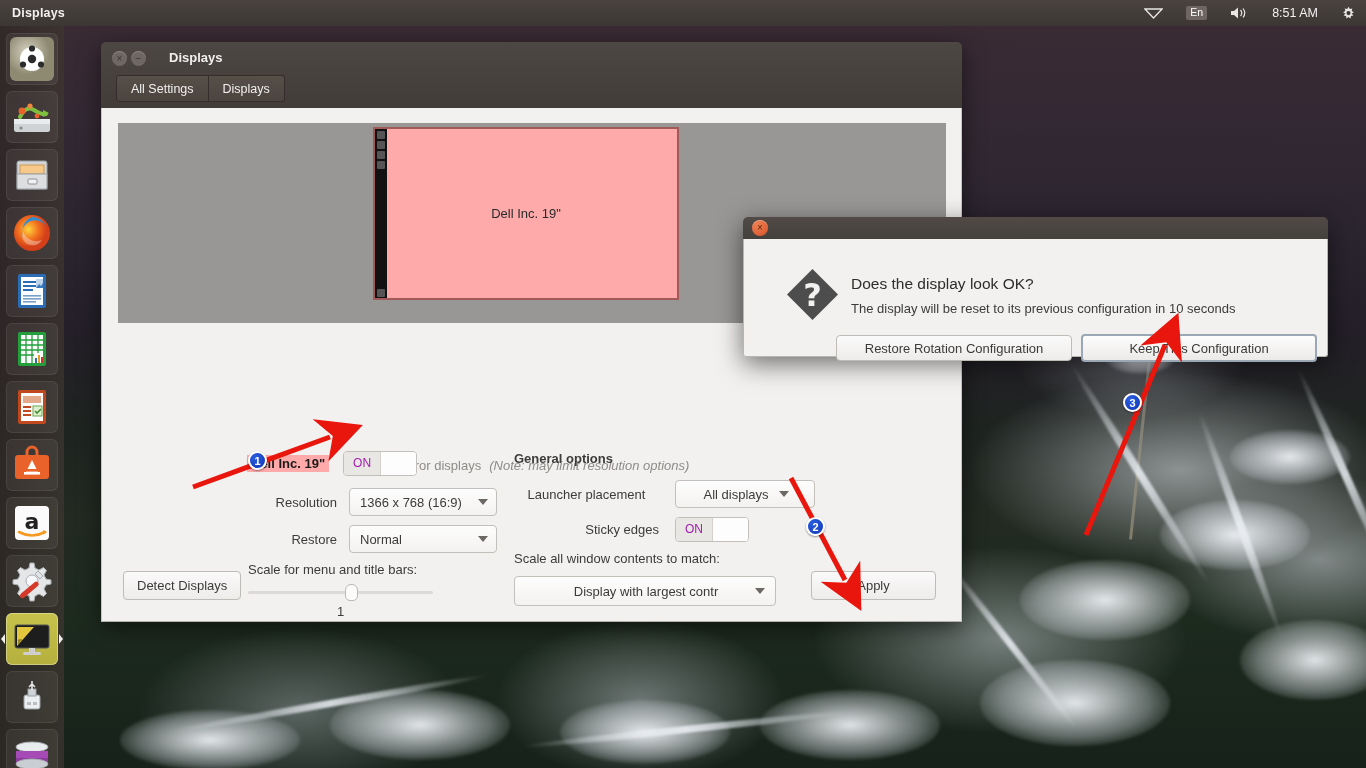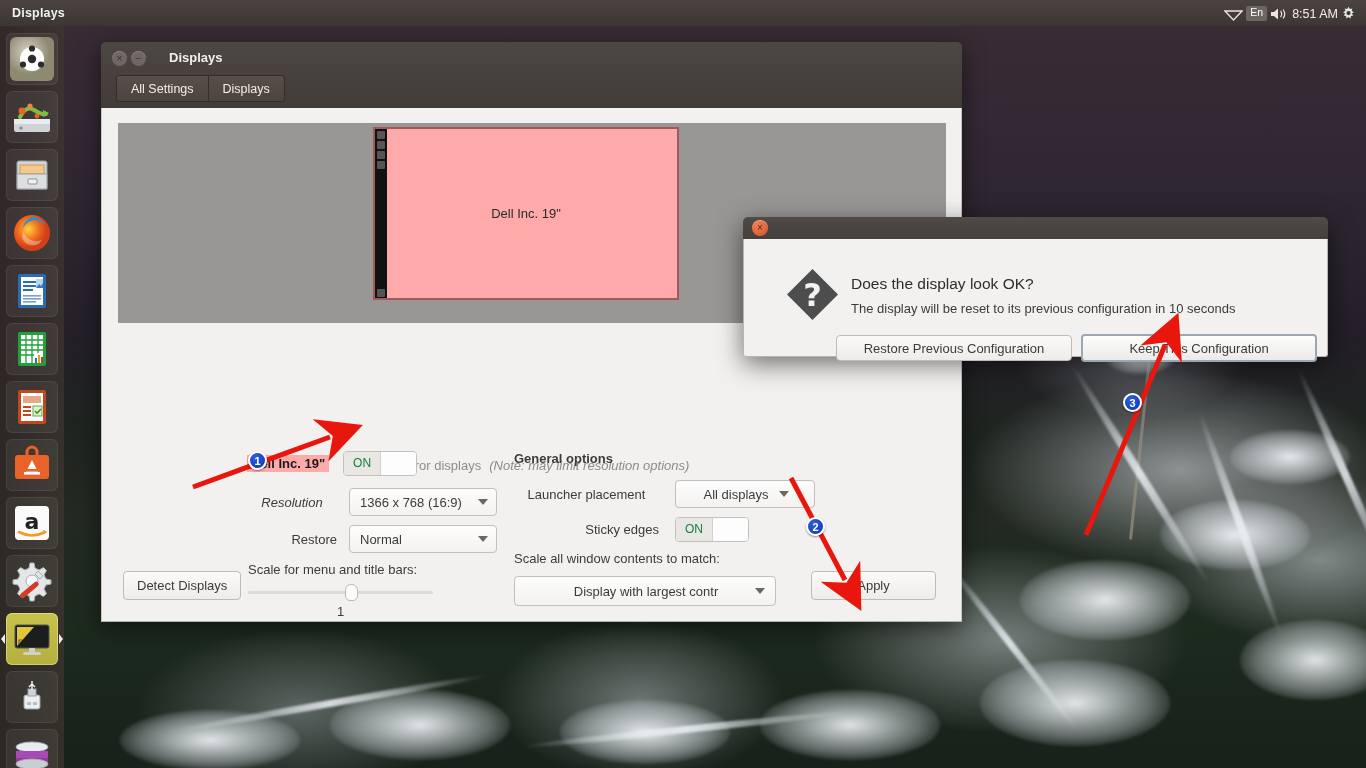--- a/index.html
+++ b/index.html
@@ -53,22 +53,22 @@
     display: flex; align-items: center;
     z-index: 60;
   }
   #panel-appname {
     margin-left: 12px;
     font-weight: bold;
     font-size: 12.5px;
     letter-spacing: .2px;
   }
   #panel-right {
-    margin-left: auto; display: flex; align-items: flex-end;
-    gap: 3px; padding-right: 10px;
+    margin-left: auto; display: flex; align-items: flex-start;
+    gap: 23px; padding-right: 10px;
   }
   #panel-right .ind { display: flex; align-items: center; opacity: .95; }
   .kbd-ind {
     background: #6d6663; color: #fff;
     font-size: 10.5px; padding: 1px 4px 2px; border-radius: 2px;
     line-height: 1.1;
   }
   .clock { font-size: 12.5px; }
 
   
@@ -208,21 +208,21 @@
   .sect-title { font-size: 13px; font-weight: bold; color: #3c3b39; }
 
   .toggle {
     display: inline-flex; align-items: center;
     width: 74px; height: 25px;
     border: 1px solid #c3bfbb; border-radius: 4px;
     background: #fbfafa; overflow: hidden;
   }
   .toggle .on {
     width: 37px; text-align: center;
-    font-size: 12px; color: #15803d;
+    font-size: 12px; color: #a21caf;
     background: #e9e7e4;
     line-height: 23px; height: 100%;
     border-right: 1px solid #d4d0cc;
   }
   .toggle .knob { flex: 1; background: #fdfdfd; height: 100%; }
 
   .combo {
     display: inline-flex; align-items: center; justify-content: space-between;
     height: 28px; padding: 0 8px 0 10px;
     border: 1px solid #c3bfbb; border-radius: 4px;
@@ -566,21 +566,21 @@
 
     <div class="col-left">
       <div class="frow" style="margin-bottom:12px;">
         <span id="disp-name">Dell Inc. 19"</span>
         <span class="toggle" style="margin-left:14px;">
           <span class="on">ON</span>
           <span class="knob"></span>
         </span>
       </div>
       <div class="frow">
-        <span class="flabel" style="width:90px;text-align:center;font-style:italic;">Resolution</span>
+        <span class="flabel" style="width:90px;text-align:right;">Resolution</span>
         <span class="combo" style="margin-left:12px;width:148px;">
           <span>1366 x 768 (16:9)</span>
           <span class="caret"></span>
         </span>
       </div>
       <div class="frow">
         <span class="flabel" style="width:90px;text-align:right;">Restore</span>
         <span class="combo" style="margin-left:12px;width:148px;">
           <span>Normal</span>
           <span class="caret"></span>
@@ -634,21 +634,21 @@
   </div>
   <div id="dlg-body">
     <div id="dlg-icon">
       <svg width="55" height="55" viewBox="0 0 55 55">
         <path d="M27.5 2 L53 27.5 L27.5 53 L2 27.5 Z" fill="#4d4d4d"></path>
         <text x="27.5" y="39" font-family="DejaVu Sans" font-size="32" font-weight="bold" fill="#f2f1f0" text-anchor="middle">?</text>
       </svg>
     </div>
     <div id="dlg-head">Does the display look OK?</div>
     <div id="dlg-text">The display will be reset to its previous configuration in 10 seconds</div>
-    <div class="btn" id="dlg-btn-restore">Restore Previous Configuration</div>
+    <div class="btn" id="dlg-btn-restore">Restore Rotation Configuration</div>
     <div class="btn" id="dlg-btn-keep">Keep This Configuration</div>
   </div>
 </div>
 
 <div id="annot">
   <svg width="1366" height="768">
     <defs>
       <marker id="ah" markerWidth="9" markerHeight="9" refX="2" refY="4.5" orient="auto">
         <path d="M0,0 L9,4.5 L0,9 L2.6,4.5 Z" fill="#e8160c"></path>
       </marker>

